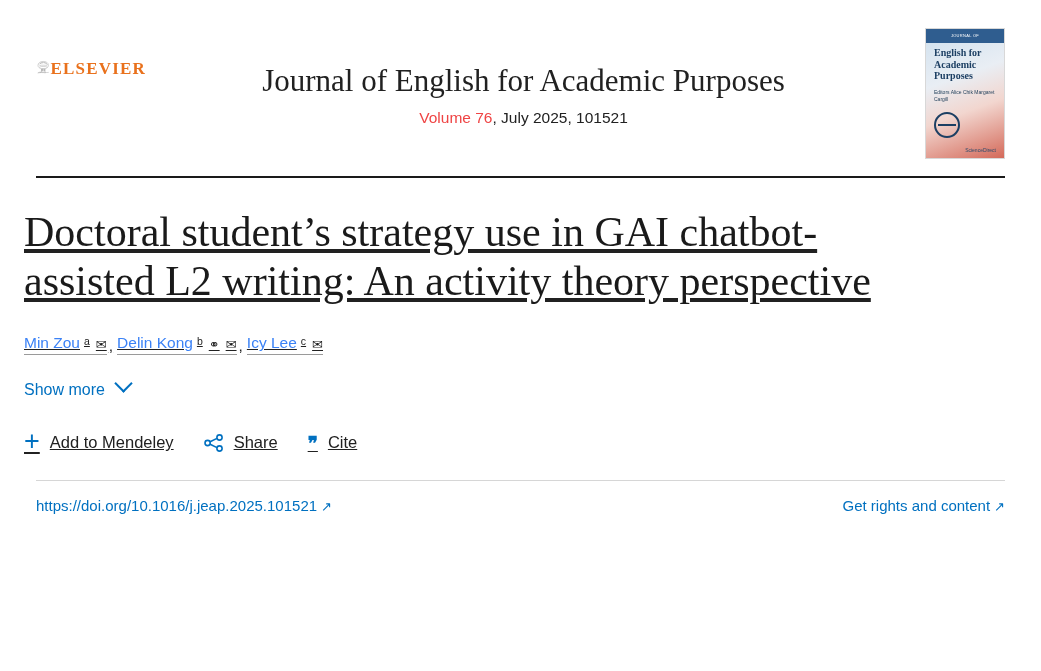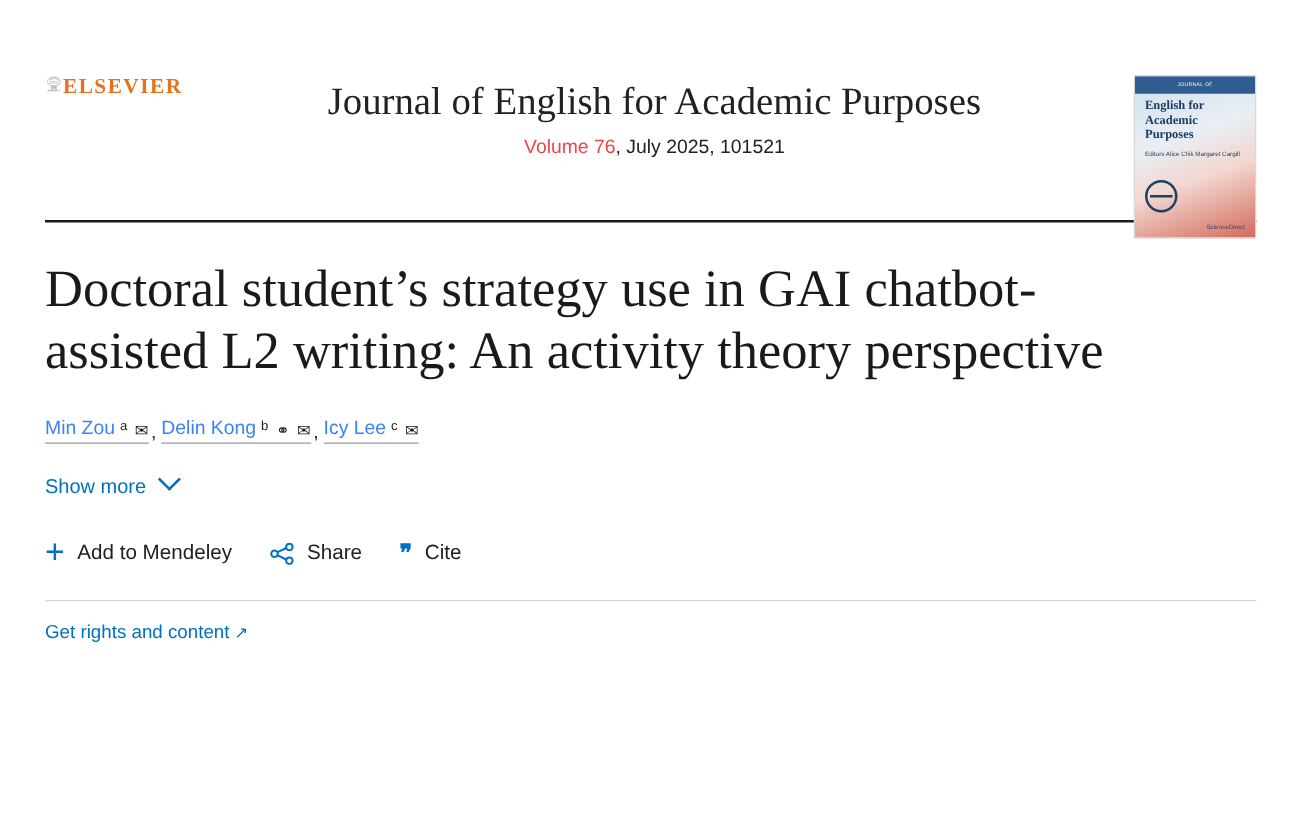--- a/index.html
+++ b/index.html
@@ -74,27 +74,26 @@
   }
 
   .cover-wrap {
     flex: 0 0 104px;
     width: 104px;
     padding-top: 10px;
     display: flex;
     justify-content: flex-end;
   }
   .cover {
-    width: 98px;
+    width: 80px;
     height: 131px;
     border: 1px solid #d8d8d8;
     background: linear-gradient(160deg,#cfe0ee 0%,#e9eef4 38%,#f2d6cf 62%,#d46a5a 100%);
     position: relative;
     overflow: hidden;
-    margin-top: 32px;
   }
   .cover .cv-top {
     position: absolute; top: 0; left: 0; right: 0; height: 14px;
     background: #2f5d8f;
     color: #fff; font-size: 4px; text-align: center; line-height: 14px;
     letter-spacing: .3px;
   }
   .cover .cv-title {
     position: absolute; top: 18px; left: 8px; right: 8px;
     font-family: "Liberation Serif", serif;
@@ -121,21 +120,22 @@
     font-size: 5px; color: #2a4a6b;
   }
 
   .rule {
     border-bottom: 2px solid #1a1a1a;
     margin: 8px 36px 0 36px;
   }
 
   
   .article {
-    padding: 30px 36px 0 36px;
+    padding: 30px 36px 0 24px;
+    text-decoration: underline;
   }
   .paper-title {
     font-family: "Liberation Serif", serif;
     font-size: 42px;
     line-height: 1.17;
     color: #1a1a1a;
     font-weight: 400;
     margin: 0;
     max-width: 900px;
   }
@@ -355,16 +355,17 @@
       <div class="action">
         <span class="glyph quote-icon">❞</span>
         <span>Cite</span>
       </div>
     </div>
   </div>
 
   <div class="bottom-rule"></div>
 
   <div class="bottom-bar">
+    <a class="doi-link"><span>https://doi.org/10.1016/j.jeap.2025.101521</span><span class="ext">↗</span></a>
     <a class="rights-link"><span>Get rights and content</span><span class="ext">↗</span></a>
   </div>
 
 </div>
 
 </body></html>

